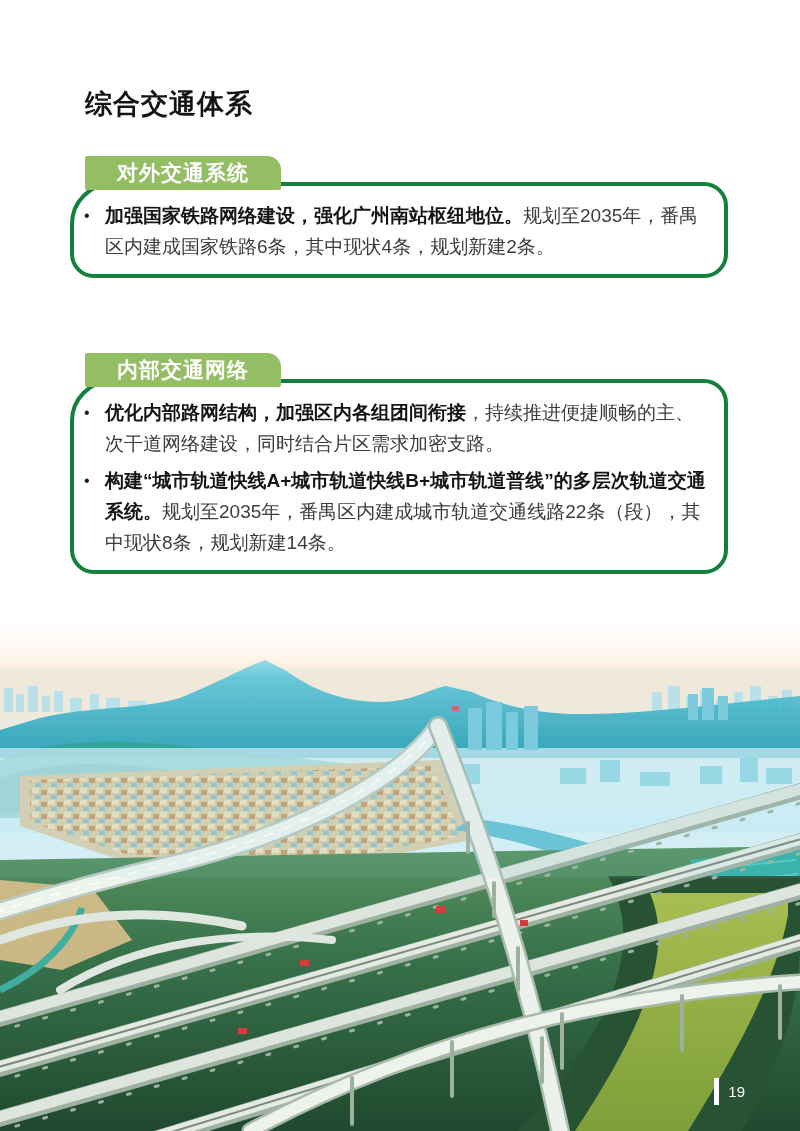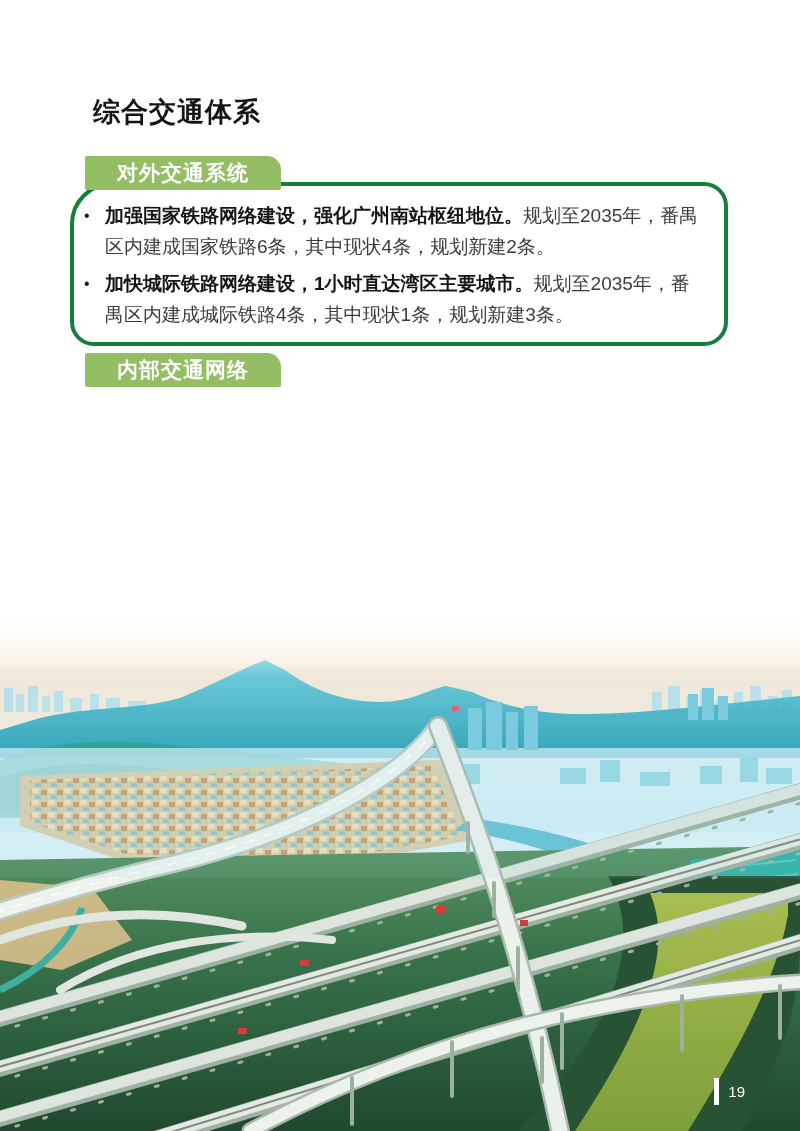--- a/index.html
+++ b/index.html
@@ -1,21 +1,21 @@
 <!DOCTYPE html>
 <html><head>
 <meta charset="utf-8">
 <style>
   html,body{margin:0;padding:0;background:#ffffff;}
   .page{
     position:relative;width:800px;height:1131px;background:#ffffff;overflow:hidden;
     font-family:"Liberation Sans","DejaVu Sans",sans-serif;
   }
   .title{
-    margin:8px;position:absolute;left:85px;top:86px;
+    margin:0;position:absolute;left:85px;top:86px;
     font-size:27px;font-weight:bold;color:#141414;letter-spacing:1px;font-family:Liberation Mono, monospace;
   }
   .block{position:absolute;left:70px;width:658px;}
   .block-1{top:156px;}
   .block-2{top:353px;}
   .badge{
     position:relative;z-index:2;margin-left:15px;width:196px;height:34px;line-height:34px;
     background:#94be63;color:#ffffff;font-size:21px;font-weight:bold;text-align:center;
     border-radius:2px 14px 2px 2px;letter-spacing:1px;
   }
@@ -50,28 +50,33 @@
 
   <h1 class="title">综合交通体系</h1>
 
   <section class="block block-1">
     <div class="badge">
       <span>对外交通系统</span>
     </div>
     <div class="box">
       <ul class="bullets">
         <li class="bullet"><span class="b">加强国家铁路网络建设，强化广州南站枢纽地位。</span><span class="n">规划至2035年，番禺区内建成国家铁路6条，其中现状4条，规划新建2条。</span></li>
-        <li class="bullet"><span class="b">加快城际铁路网络建设，1小时直达湾区主要城市。</span><span class="n">规划至2035年，番禺区内建成城际铁路4条，其中现状1条，规划新建3条。</span></li>
       </ul>
     </div>
   </section>
 
   <section class="block block-2">
     <div class="badge">
       <span>内部交通网络</span>
+    </div>
+    <div class="box">
+      <ul class="bullets">
+        <li class="bullet"><span class="b">优化内部路网结构，加强区内各组团间衔接</span><span class="n">，持续推进便捷顺畅的主、次干道网络建设，同时结合片区需求加密支路。</span></li>
+        <li class="bullet"><span class="b">构建“城市轨道快线A+城市轨道快线B+城市轨道普线”的多层次轨道交通系统。</span><span class="n">规划至2035年，番禺区内建成城市轨道交通线路22条（段），其中现状8条，规划新建14条。</span></li>
+      </ul>
     </div>
   </section>
 
   <figure class="photo">
     <svg viewBox="0 0 800 523" preserveAspectRatio="none">
       <defs>
         <linearGradient id="sky" x1="0" y1="0" x2="0" y2="1">
           <stop offset="0" stop-color="#ffffff"></stop>
           <stop offset="0.30" stop-color="#fbead7"></stop>
           <stop offset="0.55" stop-color="#f8ecdf"></stop>

